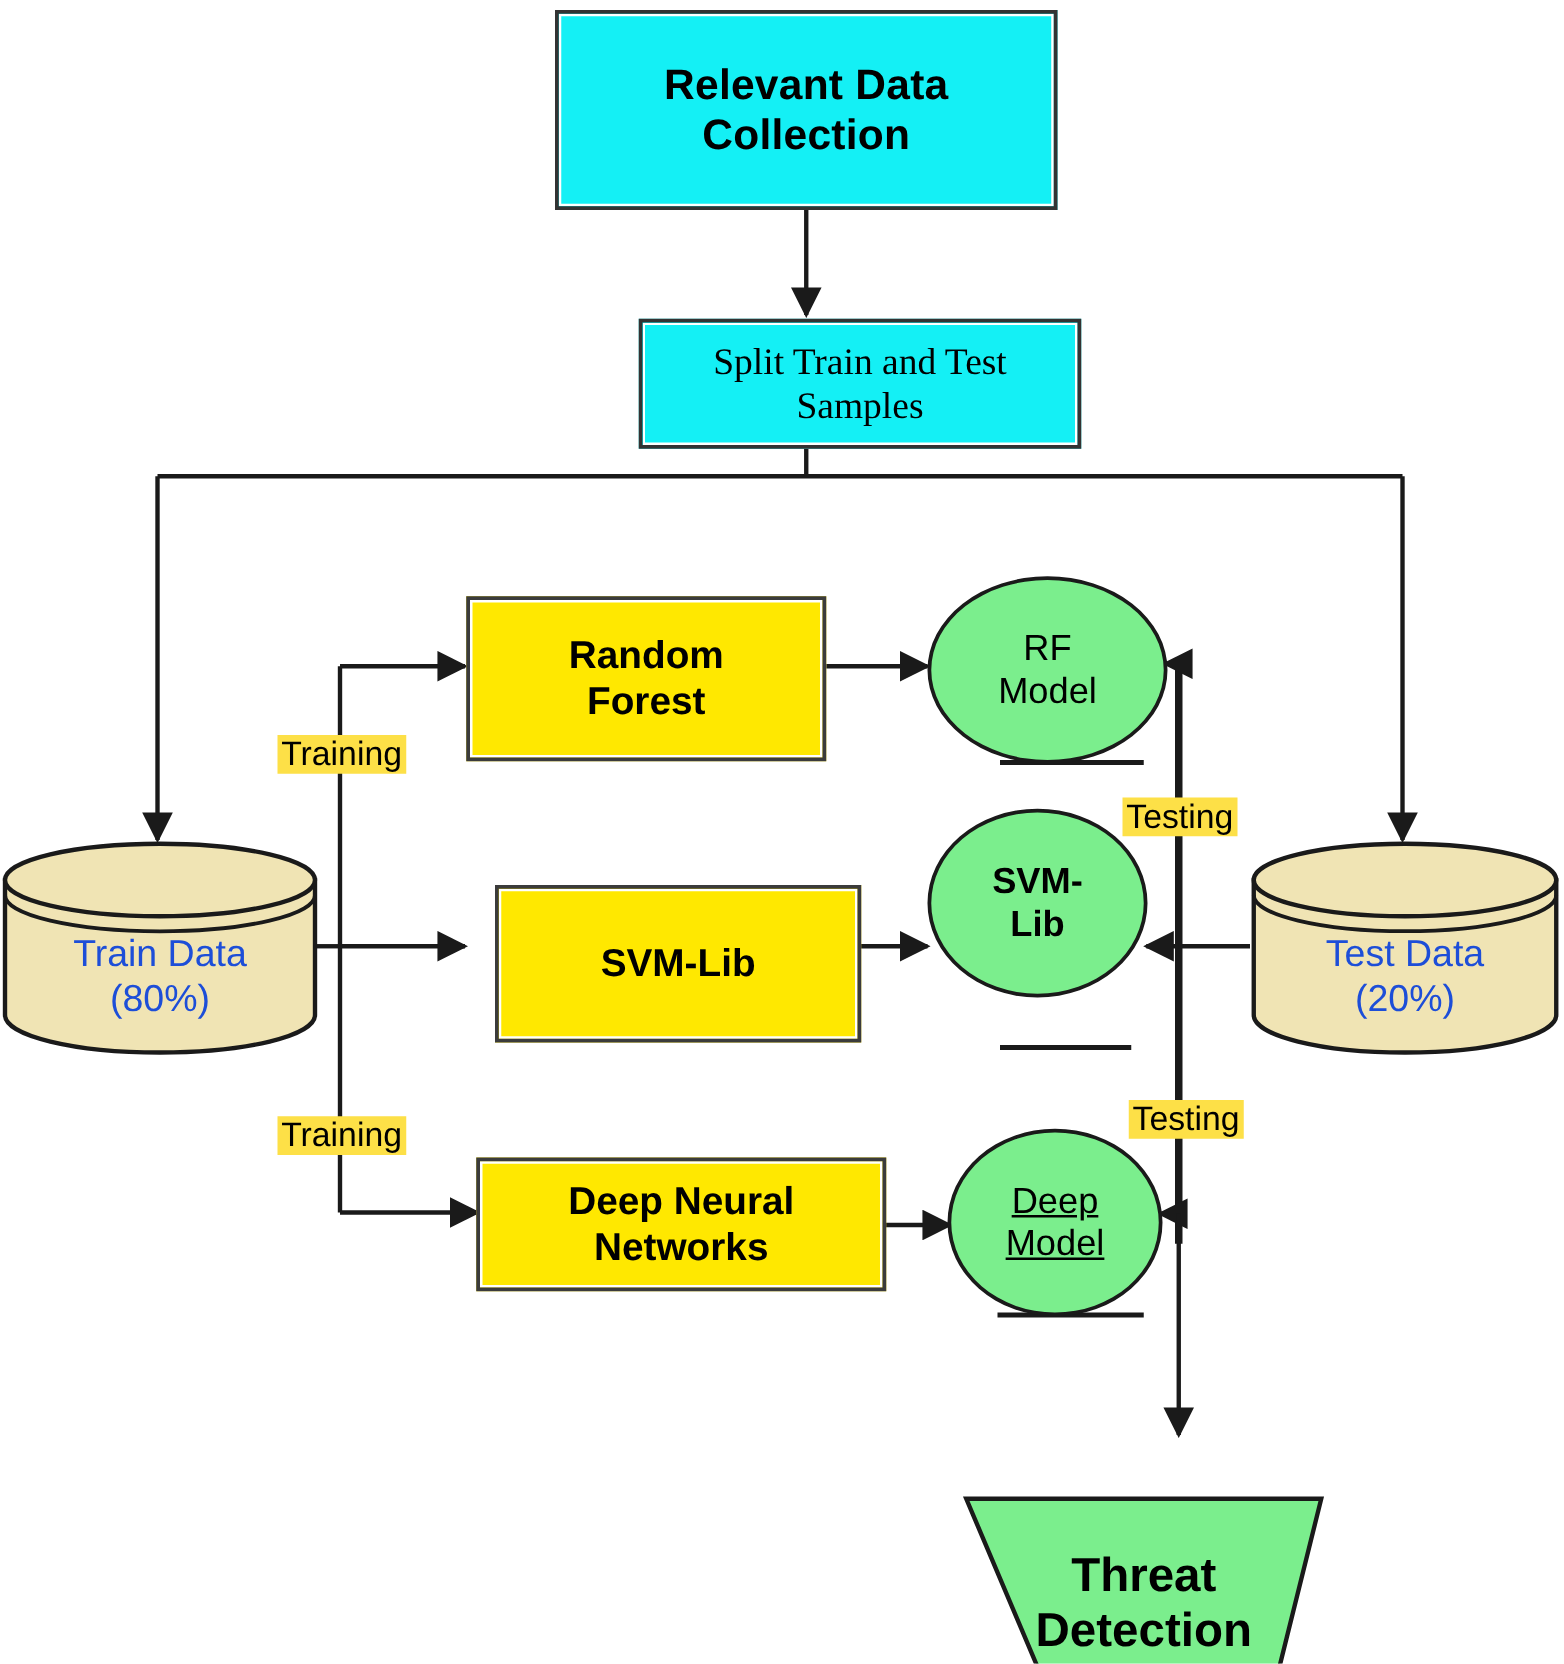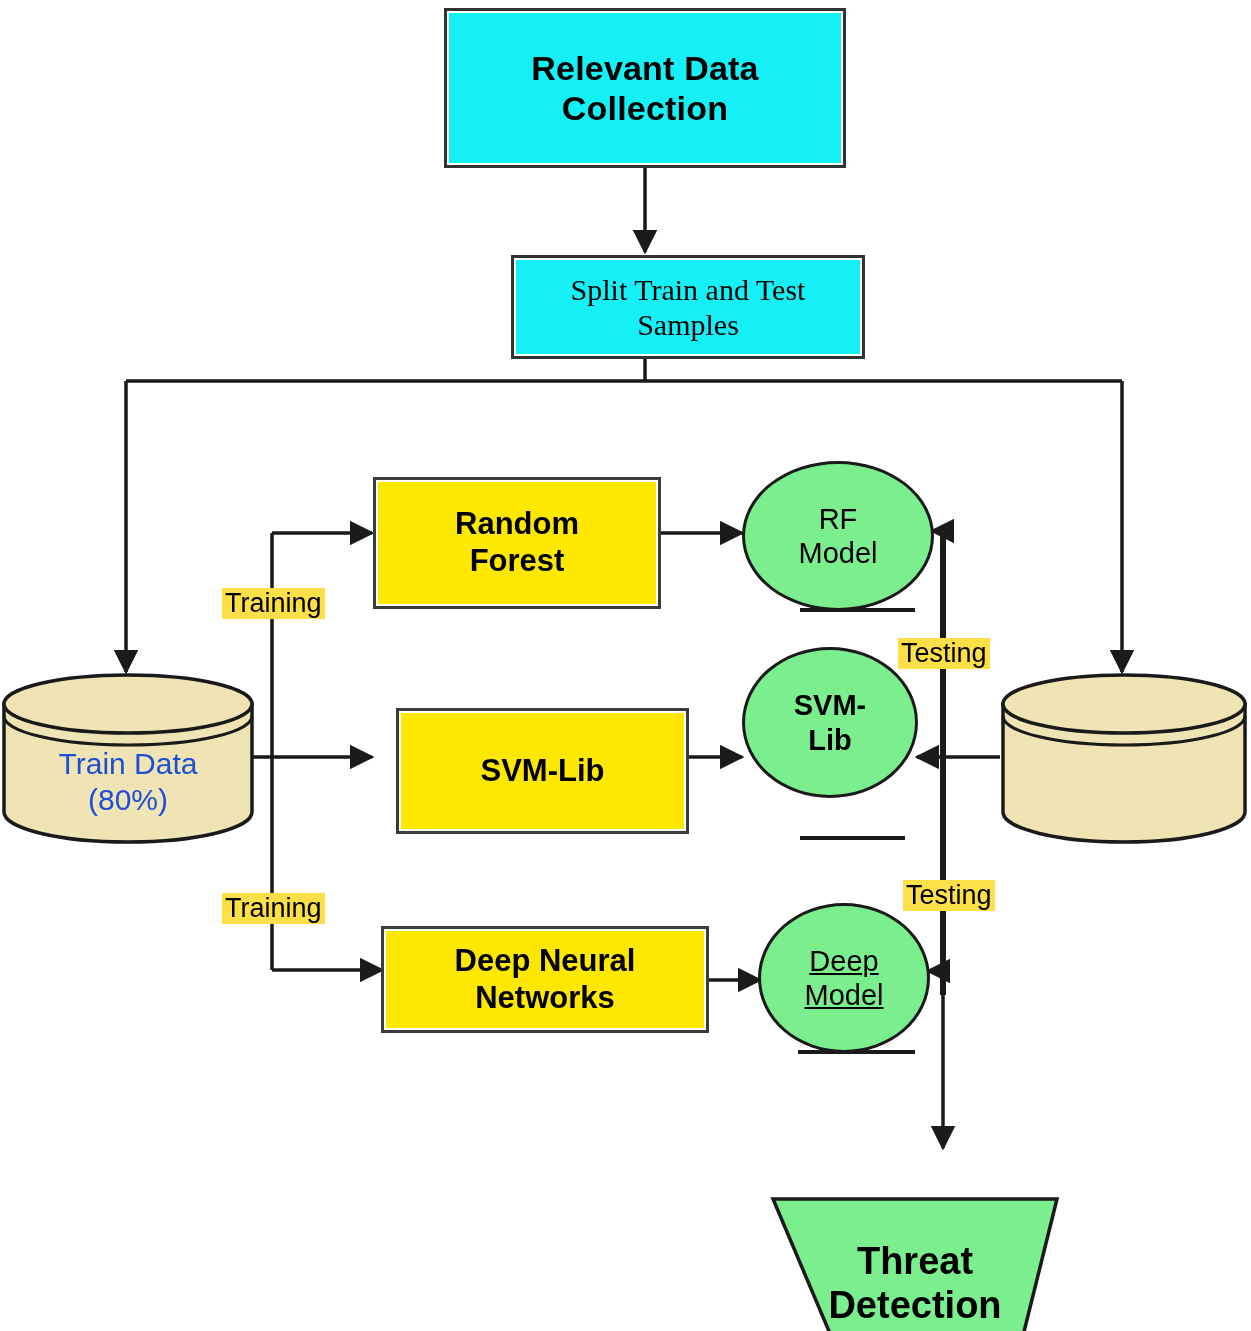--- a/index.html
+++ b/index.html
@@ -203,20 +203,22 @@
     <div class="cyl-label" style="top:74px;">Train Data
 (80%)</div>
   </div>
 
   <div class="cyl" style="left:999px; top:672px; width:250px; height:172px;">
     <svg width="250" height="172" viewBox="0 0 250 172" xmlns="http://www.w3.org/2000/svg">
       <path d="M 4 32 L 4 140 A 121 30 0 0 0 246 140 L 246 32 Z" fill="#f0e4b4" stroke="#1a1a1a" stroke-width="3.5"></path>
       <ellipse cx="125" cy="32" rx="121" ry="29" fill="#f0e4b4" stroke="#1a1a1a" stroke-width="3.5"></ellipse>
       <path d="M 4 44 A 121 29 0 0 0 246 44" fill="none" stroke="#1a1a1a" stroke-width="3"></path>
     </svg>
+    <div class="cyl-label" style="top:74px;">Test Data
+(20%)</div>
   </div>
 
   <div class="trap" style="left:770px; top:1196px; width:290px; height:183px;">
     <svg width="290" height="183" viewBox="0 0 290 183" xmlns="http://www.w3.org/2000/svg">
       <path d="M 3 3 L 287 3 L 243 180 L 78 180 Z" fill="#7bee8d" stroke="#1a1a1a" stroke-width="3.5" stroke-linejoin="miter"></path>
     </svg>
     <div class="trap-label" style="top:44px;">Threat
 Detection</div>
   </div>
 

